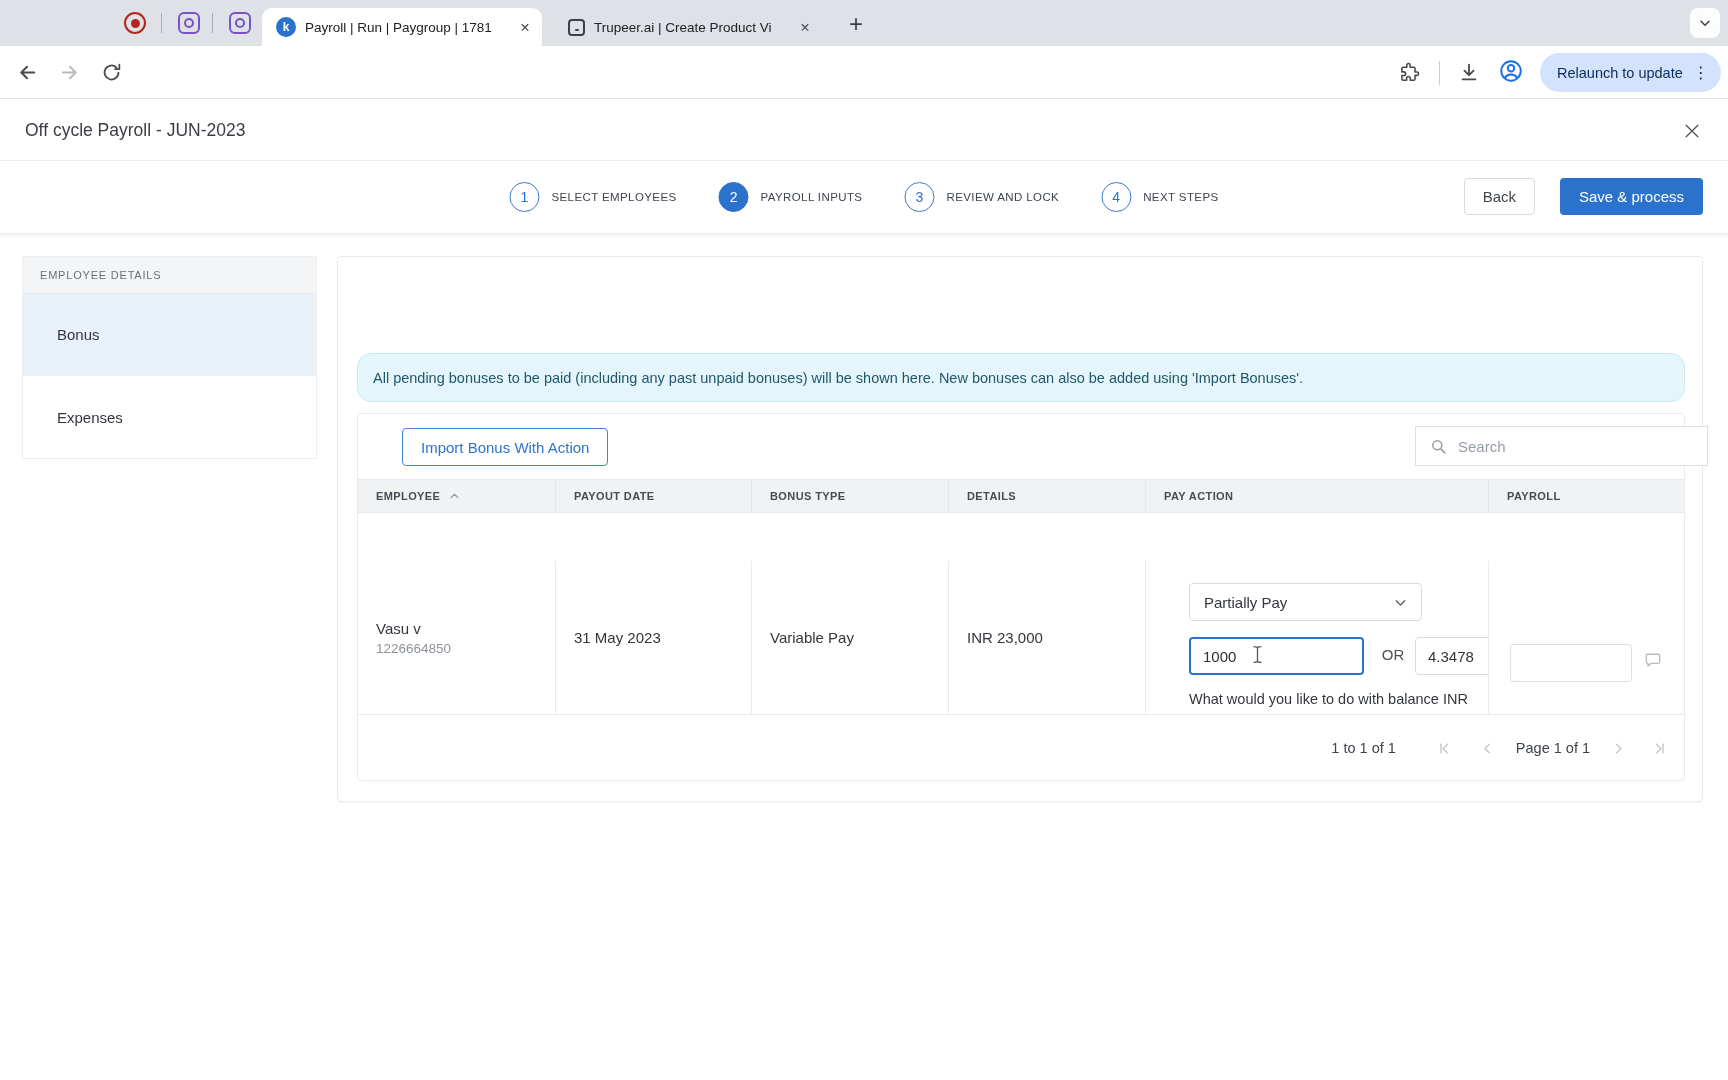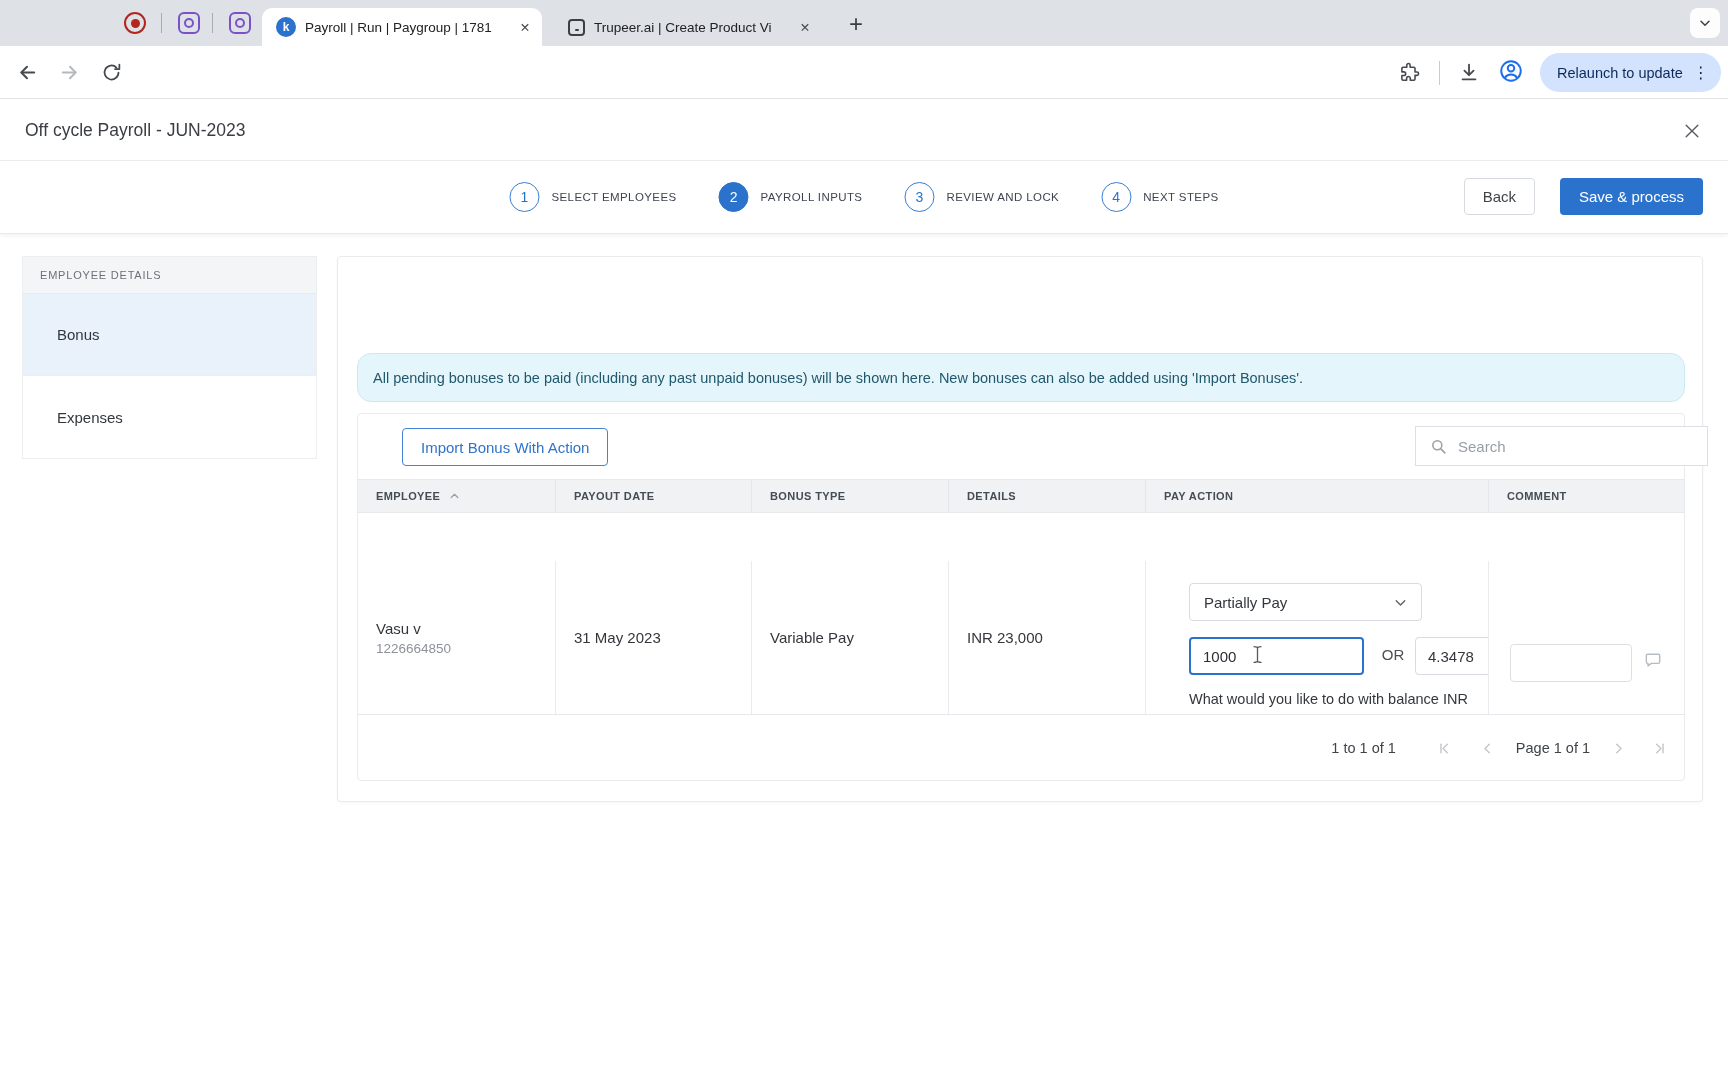--- a/index.html
+++ b/index.html
@@ -262,21 +262,21 @@
         <div class="th">
             <span>BONUS TYPE</span>
           </div>
         <div class="th">
             <span>DETAILS</span>
           </div>
         <div class="th">
             <span>PAY ACTION</span>
           </div>
         <div class="th">
-            <span>COMMENT</span>
+            <span>PAYROLL</span>
           </div>
       </div>
 
       <div class="trow">
         <div class="td c1">
           <span class="emp-name">Vasu v</span>
           <span class="emp-id">1226664850</span>
         </div>
         <div class="td mid">
             <span>31 May 2023</span>

